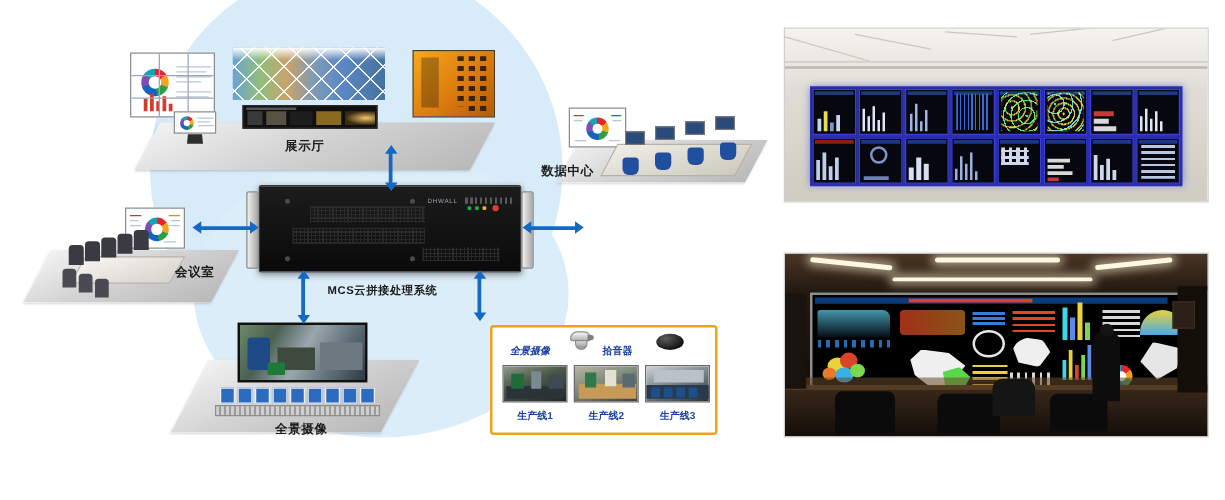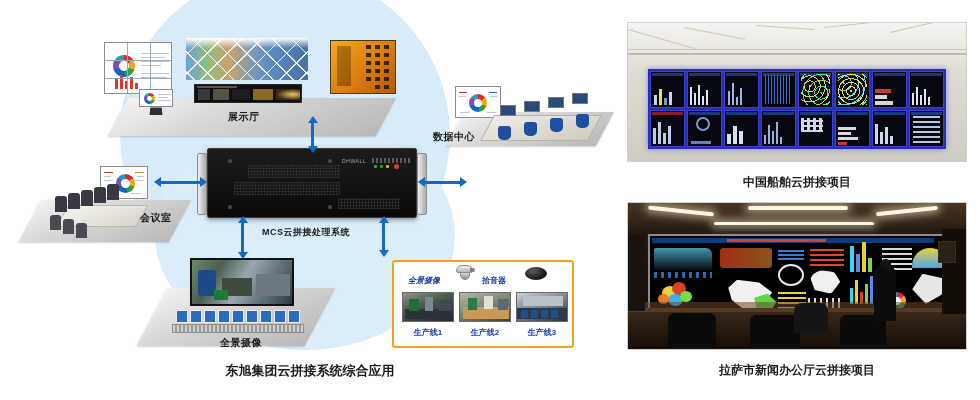--- a/index.html
+++ b/index.html
@@ -413,21 +413,20 @@
       <div style="position:absolute;left:24px;top:17px;width:7px;height:8px;background:#1e4f8c;"></div>
       <div style="position:absolute;left:34px;top:17px;width:7px;height:8px;background:#1e4f8c;"></div>
       <div style="position:absolute;left:6px;top:3px;width:40px;height:10px;background:#b9c2c8;"></div>
     </div>
 
     <span class="prod-cap" style="left:6px;top:65px;">生产线1</span>
     <span class="prod-cap" style="left:63px;top:65px;">生产线2</span>
     <span class="prod-cap" style="left:120px;top:65px;">生产线3</span>
   </div>
 
-  <div style="position:absolute;left:0;top:362px;width:620px;text-align:center;font-size:13px;font-weight:bold;color:#1b1b1b;">东旭集团云拼接系统综合应用</div>
 </div>
 
 <div class="photo-card" style="left:627px;top:22px;width:340px;height:175px;">
   <div class="photo" id="photo1" style="width:340px;height:140px;">
     <div class="room"></div>
     <div class="ceiling"></div>
     <div class="ceil-line" style="left:0;top:6px;width:70px;transform:rotate(16deg);"></div>
     <div class="ceil-line" style="left:56px;top:4px;width:62px;transform:rotate(11deg);"></div>
     <div class="ceil-line" style="left:128px;top:2px;width:58px;transform:rotate(4deg);"></div>
     <div class="ceil-line" style="left:196px;top:4px;width:60px;transform:rotate(-6deg);"></div>
@@ -528,21 +527,20 @@
           <div class="wc-bar" style="left:7px;width:3px;height:12px;background:#cfd8ea;"></div>
           <div class="wc-bar" style="left:12px;width:3px;height:17px;background:#cfd8ea;"></div>
           <div class="wc-bar" style="left:17px;width:3px;height:8px;background:#cfd8ea;"></div>
         </div>
       <div class="wall-cell">
           <div class="wc-top"></div>
           <div style="position:absolute;inset:3px;background:repeating-linear-gradient(0deg,#b9c6e2 0 2px,transparent 2px 5px);"></div>
         </div>
     </div>
   </div>
-  <div class="photo-caption" style="top:152px;">中国船舶云拼接项目</div>
 </div>
 
 <div class="photo-card" style="left:627px;top:202px;width:340px;height:180px;">
   <div class="photo" id="photo2" style="width:340px;height:148px;">
     <div class="room2"></div>
     <div class="ceil2"></div>
     <div class="ceil-light" style="left:20px;top:6px;width:66px;height:4px;transform:rotate(6deg);"></div>
     <div class="ceil-light" style="left:120px;top:3px;width:100px;height:4px;"></div>
     <div class="ceil-light" style="left:248px;top:6px;width:62px;height:4px;transform:rotate(-6deg);"></div>
     <div class="ceil-light" style="left:86px;top:19px;width:160px;height:3px;"></div>
@@ -590,14 +588,13 @@
     <div class="chairback" style="left:40px;bottom:2px;width:48px;height:34px;"></div>
     <div class="chairback" style="left:122px;bottom:2px;width:50px;height:32px;"></div>
     <div class="chairback" style="left:212px;bottom:4px;width:46px;height:30px;"></div>
     <div class="person" style="left:166px;bottom:16px;width:34px;height:30px;background:#151515;"></div>
     <div class="person" style="left:246px;top:62px;width:22px;height:56px;background:#0d0d0d;border-radius:9px 9px 0 0;"></div>
     <div style="position:absolute;left:252px;top:56px;width:11px;height:10px;border-radius:50%;background:#141414;"></div>
     <div style="position:absolute;left:0;top:22%;width:5%;height:52%;background:#1a120c;"></div>
     <div style="position:absolute;right:0;top:18%;width:7%;height:58%;background:#140e09;"></div>
     <div style="position:absolute;right:10px;top:26%;width:18px;height:22px;background:#2a2017;border:1px solid #3a2c1e;"></div>
   </div>
-  <div class="photo-caption" style="top:160px;">拉萨市新闻办公厅云拼接项目</div>
 </div>
 
 </body></html>

